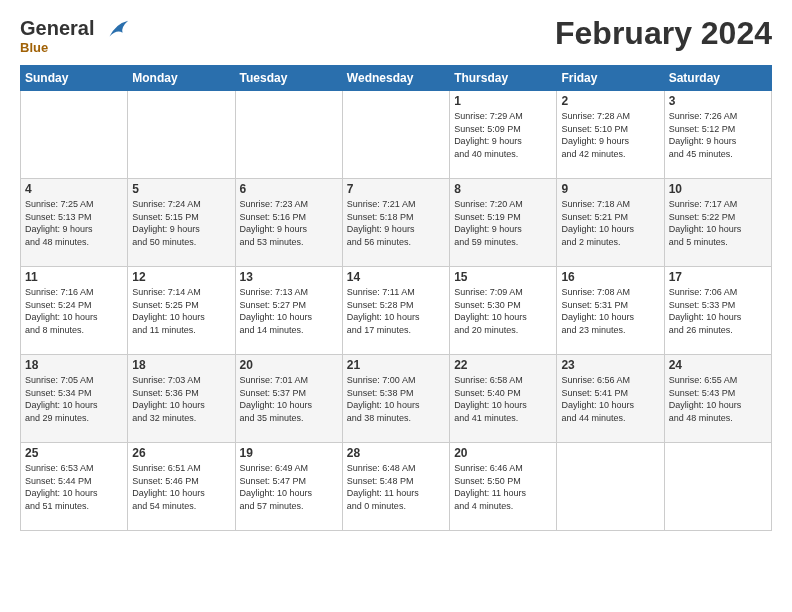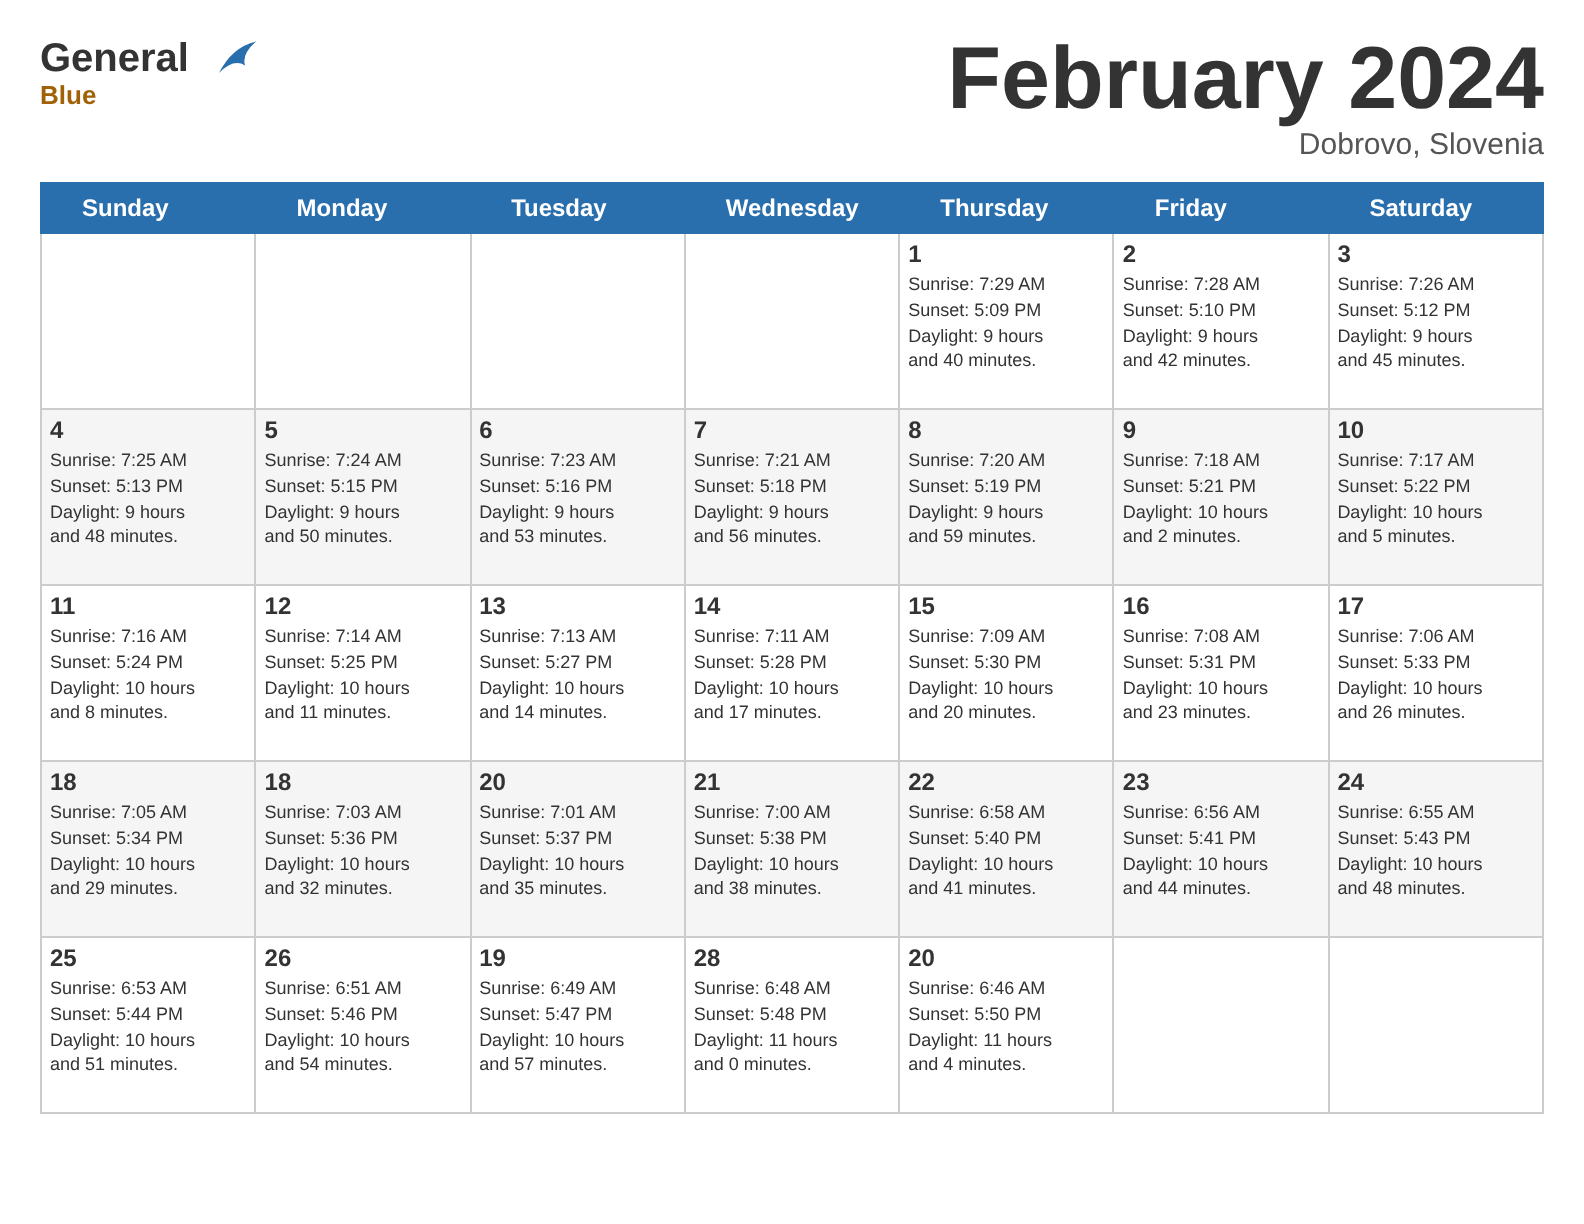--- a/index.html
+++ b/index.html
@@ -26,40 +26,40 @@
     }
     .logo-icon {
       width: 28px;
       height: 28px;
       margin-left: 3px;
     }
     .title-block {
       text-align: right;
     }
     .month-title {
-      font-size: 44px;
+      font-size: 32px;
       font-weight: bold;
       color: #333;
       line-height: 1.1;
     }
     .location {
       font-size: 15px;
       color: #555;
     }
     table {
       width: 100%;
       border-collapse: collapse;
       table-layout: fixed;
     }
     thead tr th {
       background-color: #2a6fad;
       color: #fff;
       font-size: 12px;
       font-weight: bold;
-      padding: 5px 20px;
+      padding: 5px 4px;
       text-align: left;
       border: 1px solid #2a6fad;
     }
     tbody tr td {
       vertical-align: top;
       border: 1px solid #ccc;
       padding: 3px 4px;
       font-size: 9.5px;
       color: #333;
       height: 88px;
@@ -100,21 +100,20 @@
               <path d="M8 22 Q15 8 28 5 Q20 12 22 18 Q16 14 8 22Z" fill="#2a6fad"></path>
             </svg>
           </div>
           <div></div>
         </div>
         <div style="font-size:13px; font-weight:bold; color:#a16207; margin-top:-4px;">Blue</div>
       </div>
     </div>
     <div class="title-block">
       <div class="month-title">February 2024</div>
-      <div class="location">Dobrovo, Slovenia</div>
     </div>
   </div>
 
   <table>
     <thead>
       <tr>
         <th>Sunday</th>
         <th>Monday</th>
         <th>Tuesday</th>
         <th>Wednesday</th>

